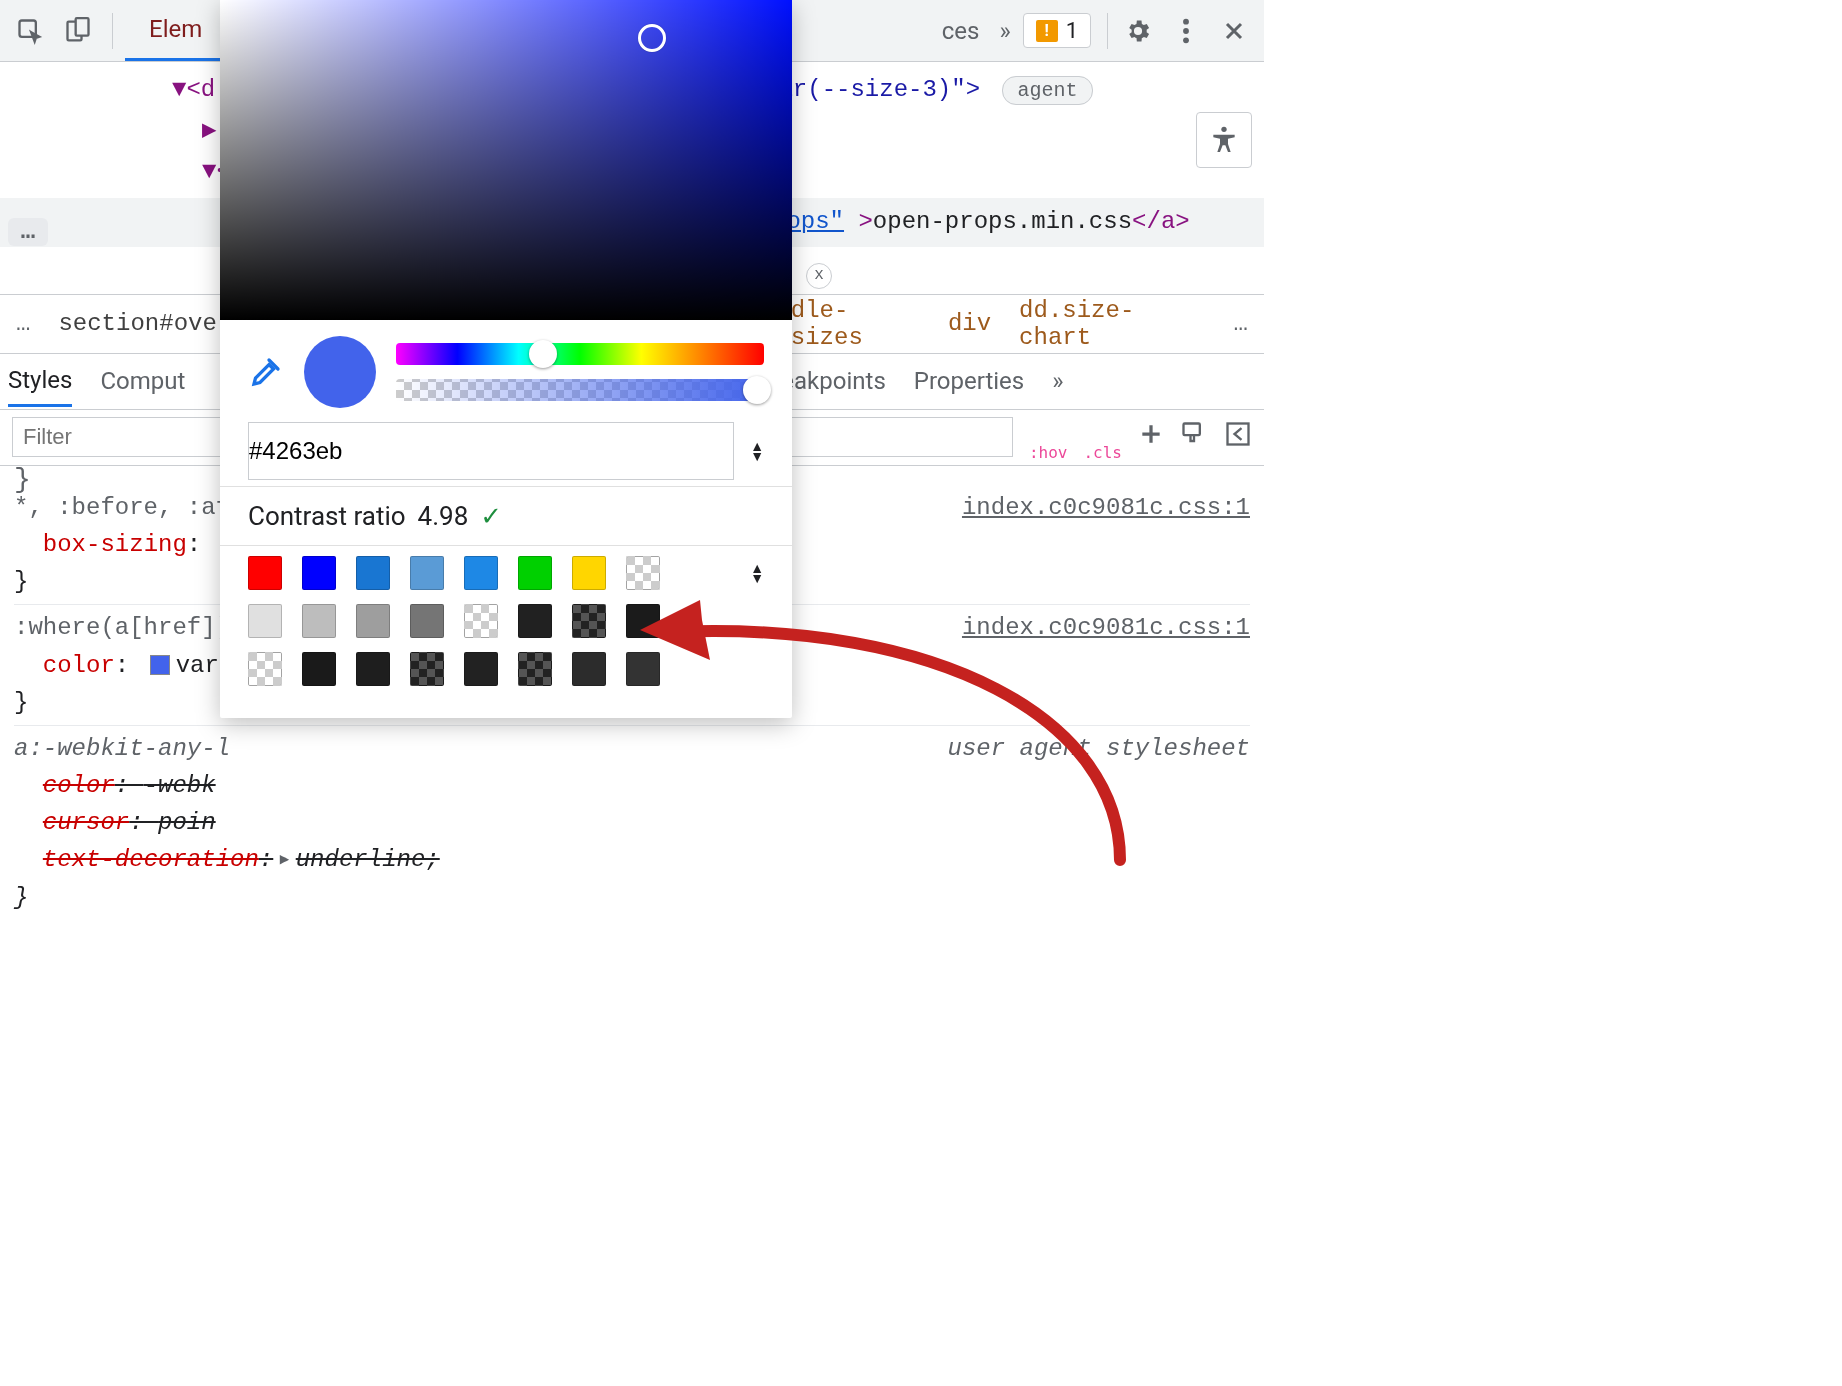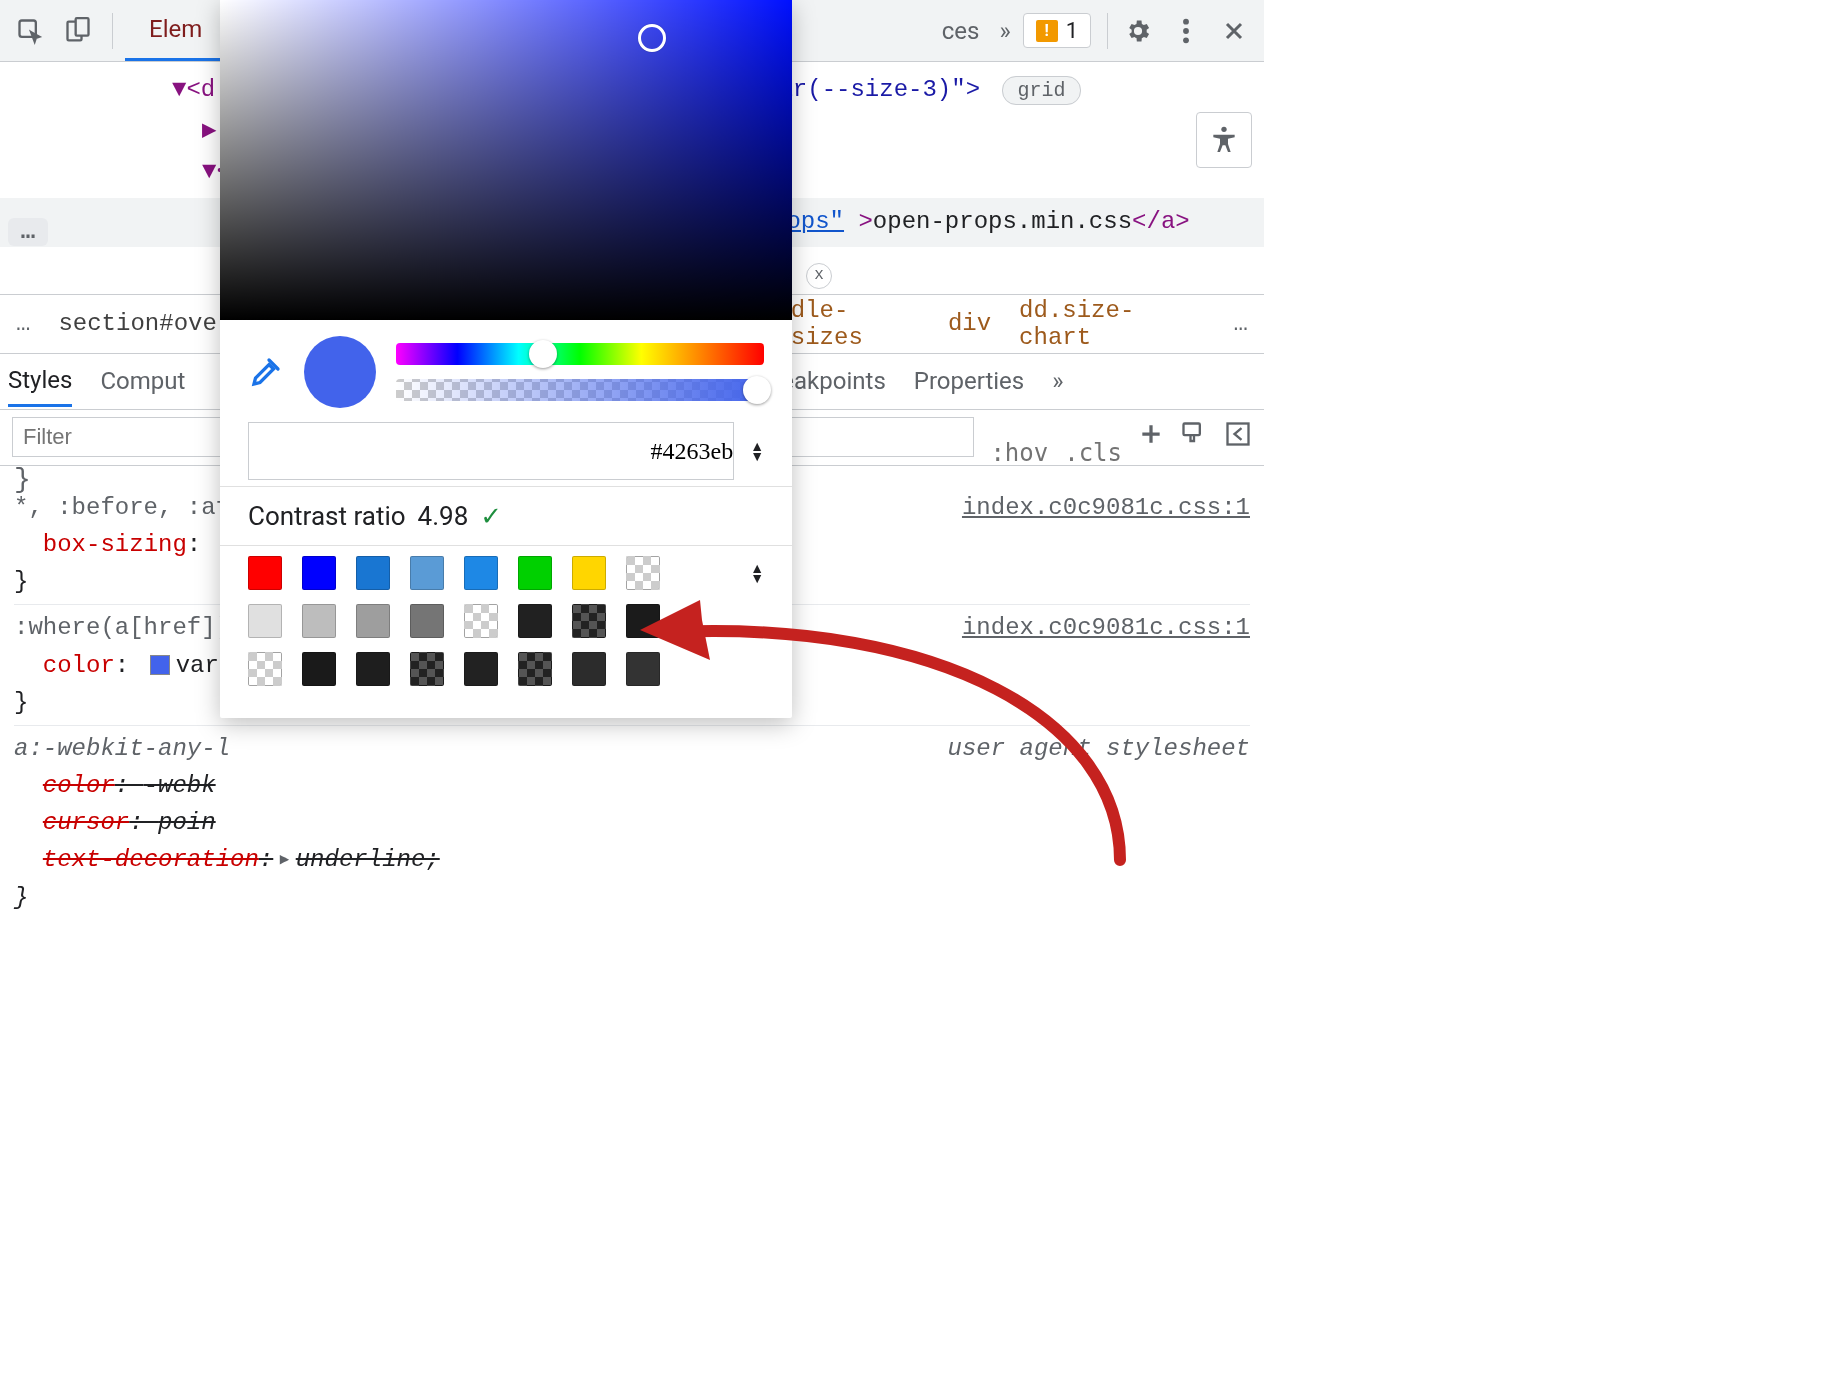--- a/index.html
+++ b/index.html
@@ -141,22 +141,22 @@
   .filter-input {
     flex: 1;
     border: 1px solid #cacdd1;
     height: 40px;
     padding: 0 10px;
     font-size: 22px;
     color: #5f6368;
   }
   .styles-header .lbl {
     font-family: Menlo, Consolas, monospace;
-    color: #737373;
-    font-size: 24px;
+    color: #ec4899;
+    font-size: 16px;
     margin-top: 31px;
   }
   .styles-header .sm-icon { color: #5f6368; font-size: 24px; }
 
   
   .rules {
     padding: 6px 14px;
     font-size: 24px;
     line-height: 1.55;
   }
@@ -235,22 +235,22 @@
     background: #fff; box-shadow: 0 1px 3px rgba(0,0,0,0.4);
   }
   .hex-row {
     display: flex; align-items: center;
     padding: 10px 28px 6px 28px;
     gap: 16px;
   }
   .hex-input {
     flex: 1; height: 58px;
     border: 1px solid #cacdd1;
-    text-align: right; font-size: 24px;
-    font-family: Liberation Serif, serif;
+    text-align: left; font-size: 24px;
+    font-family: Liberation Sans, sans-serif;
   }
   .format-label {
     text-align: center; color: #80868b;
     font-size: 22px; letter-spacing: 1px;
     padding-bottom: 10px;
   }
   .divider { border-top: 1px solid #e0e0e0; }
   .contrast-row {
     display: flex; align-items: center;
     padding: 14px 28px;
@@ -333,21 +333,21 @@
         <path d="M5 5l14 14M19 5L5 19"></path>
       </svg>
   </div>
 </div>
 
 <div class="elements mono">
   <div class="line" style="padding-left:160px">
     <span class="tag-angle">▼&lt;d</span>
     <span style="display:inline-block;width:520px"></span>
     <span class="attr-val">var(--size-3)"&gt;</span>
-    <span class="grid-btn">grid</span>
+    <span class="grid-btn">agent</span>
   </div>
   <div class="line" style="padding-left:190px">
     <span class="tag-angle">▶ &lt;</span>
   </div>
   <div class="line" style="padding-left:190px">
     <span class="tag-angle">▼&lt;</span>
   </div>
   <div class="highlight-line line">
     <span style="display:inline-block;width:760px"></span>
     <span class="link">ops"</span>

